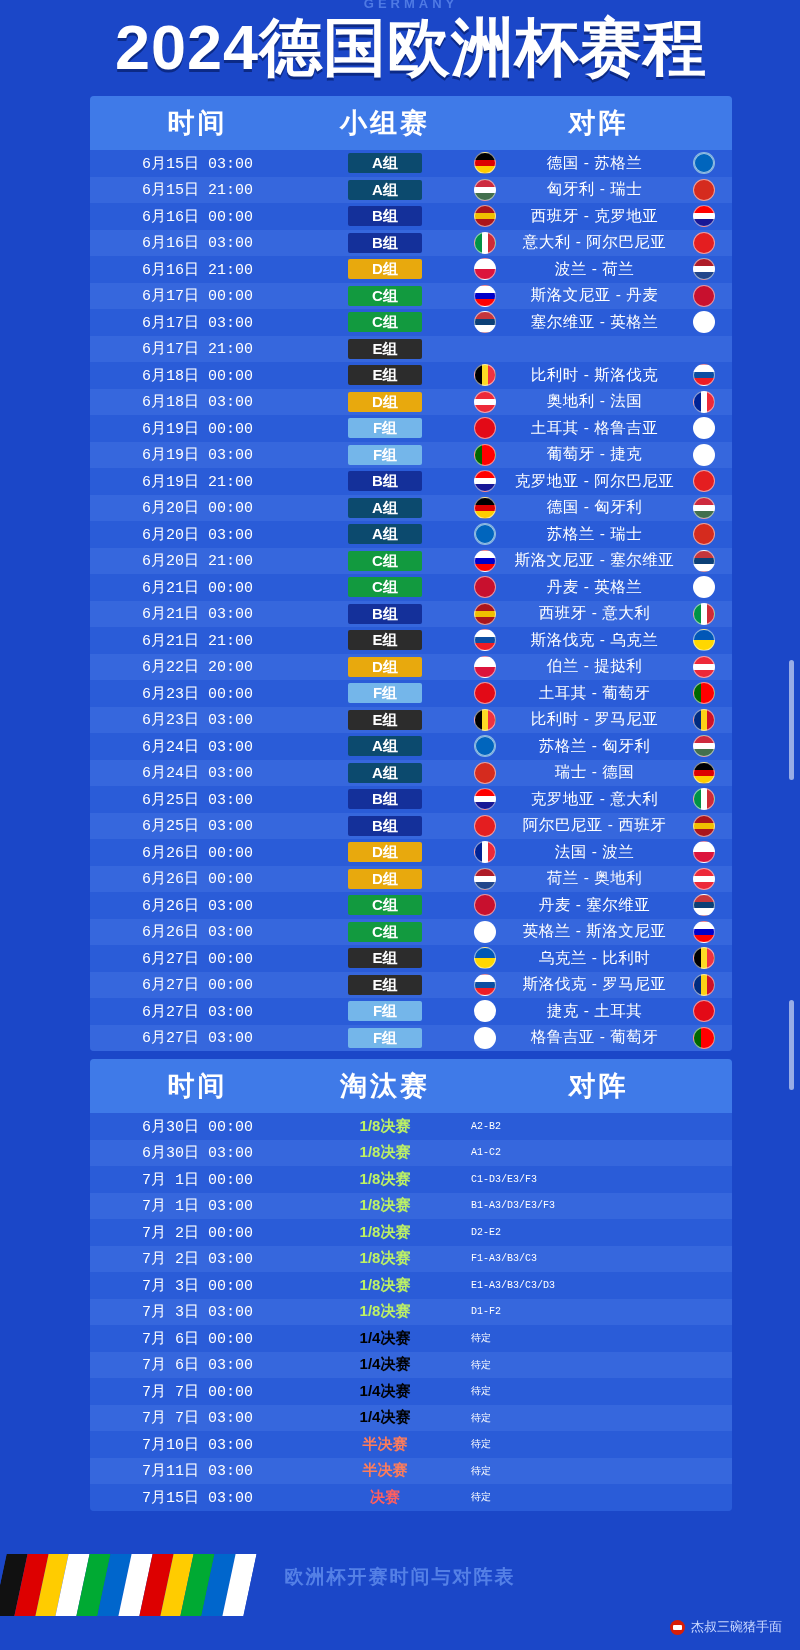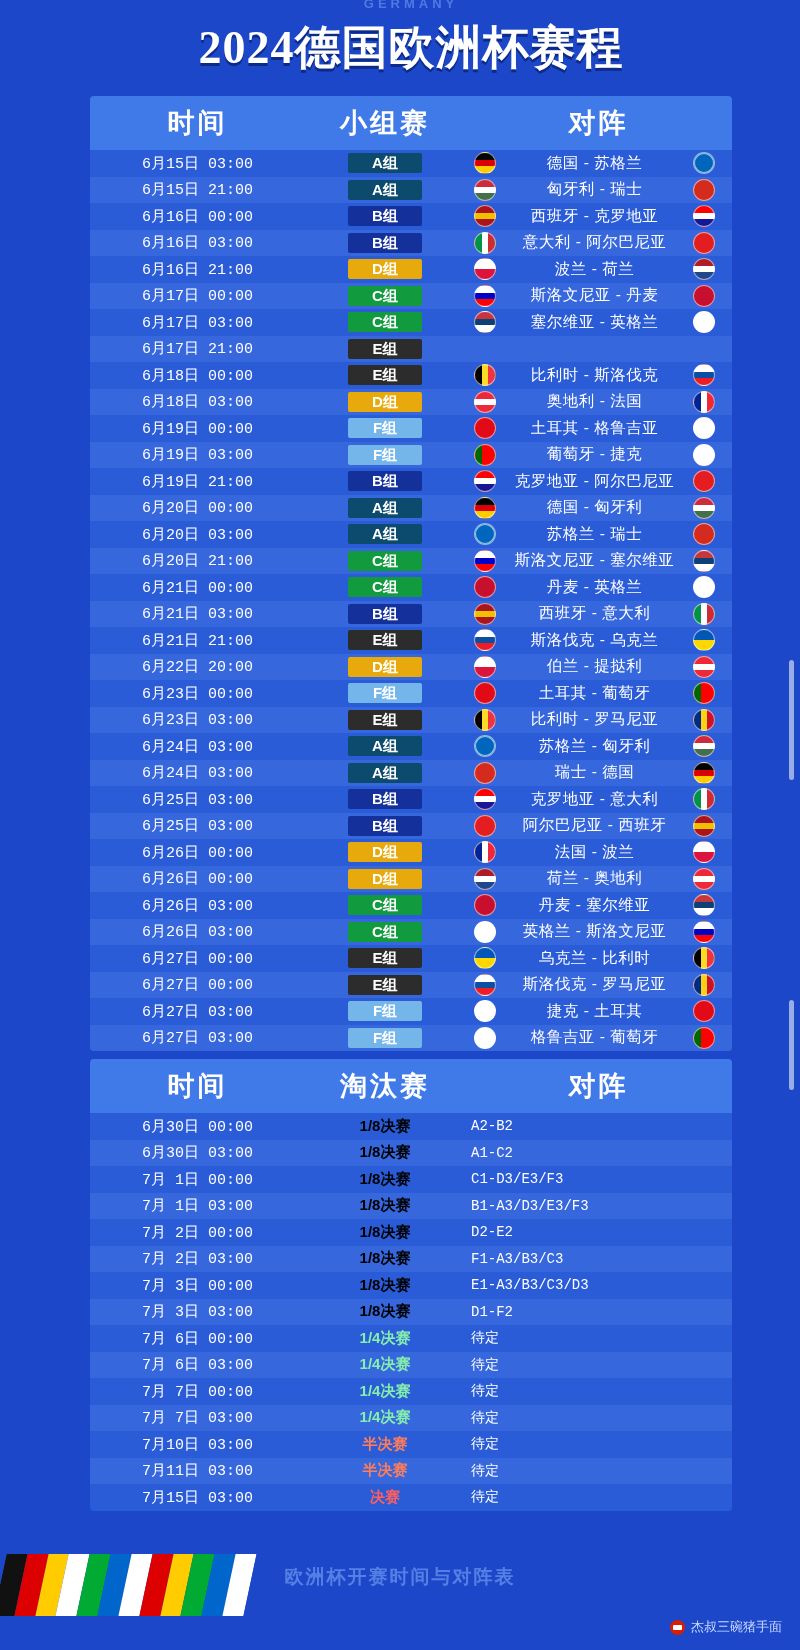--- a/index.html
+++ b/index.html
@@ -24,26 +24,25 @@
     display:flex;align-items:center;justify-content:center;
   }
   .header .ghost{
     position:absolute;top:-4px;left:0;right:0;
     text-align:center;
     font-size:13px;letter-spacing:4px;
     color:#4f7ae4;
     font-weight:bold;
   }
   .title{
-    font-size:46px;
+    font-size:63px;
     font-weight:bold;
     letter-spacing:1px;
     text-shadow:0 3px 0 #0c2a86;
     white-space:nowrap;
-    font-family:Liberation Serif, serif;
   }
 
   .board{
     margin:0 68px;
     background:#2457d6;
     border-radius:4px;
     overflow:hidden;
   }
 
   .colhead{
@@ -112,27 +111,27 @@
     background:#ccc;
     overflow:hidden;
   }
 
   
   .ko-rows .time{width:215px;}
   .ko-rows .stage{
     width:160px;text-align:center;
     font-size:15px;font-weight:bold;
   }
-  .st-16{color:#000000;}
-  .st-8{color:#86efac;}
+  .st-16{color:#bef264;}
+  .st-8{color:#000000;}
   .st-4{color:#ff7d5a;}
   .st-f{color:#ff5f5f;}
   .ko-rows .pair{
     flex:1;
-    font-size:14px;
+    font-size:10px;
     padding-left:6px;
     font-family:"Liberation Mono","DejaVu Sans Mono",monospace;
     letter-spacing:0px;
   }
   .ko-rows .row{height:26.5px;}
 
   
   .footer{
     position:absolute;left:0;right:0;bottom:0;height:96px;
     background:#1b47c8;

